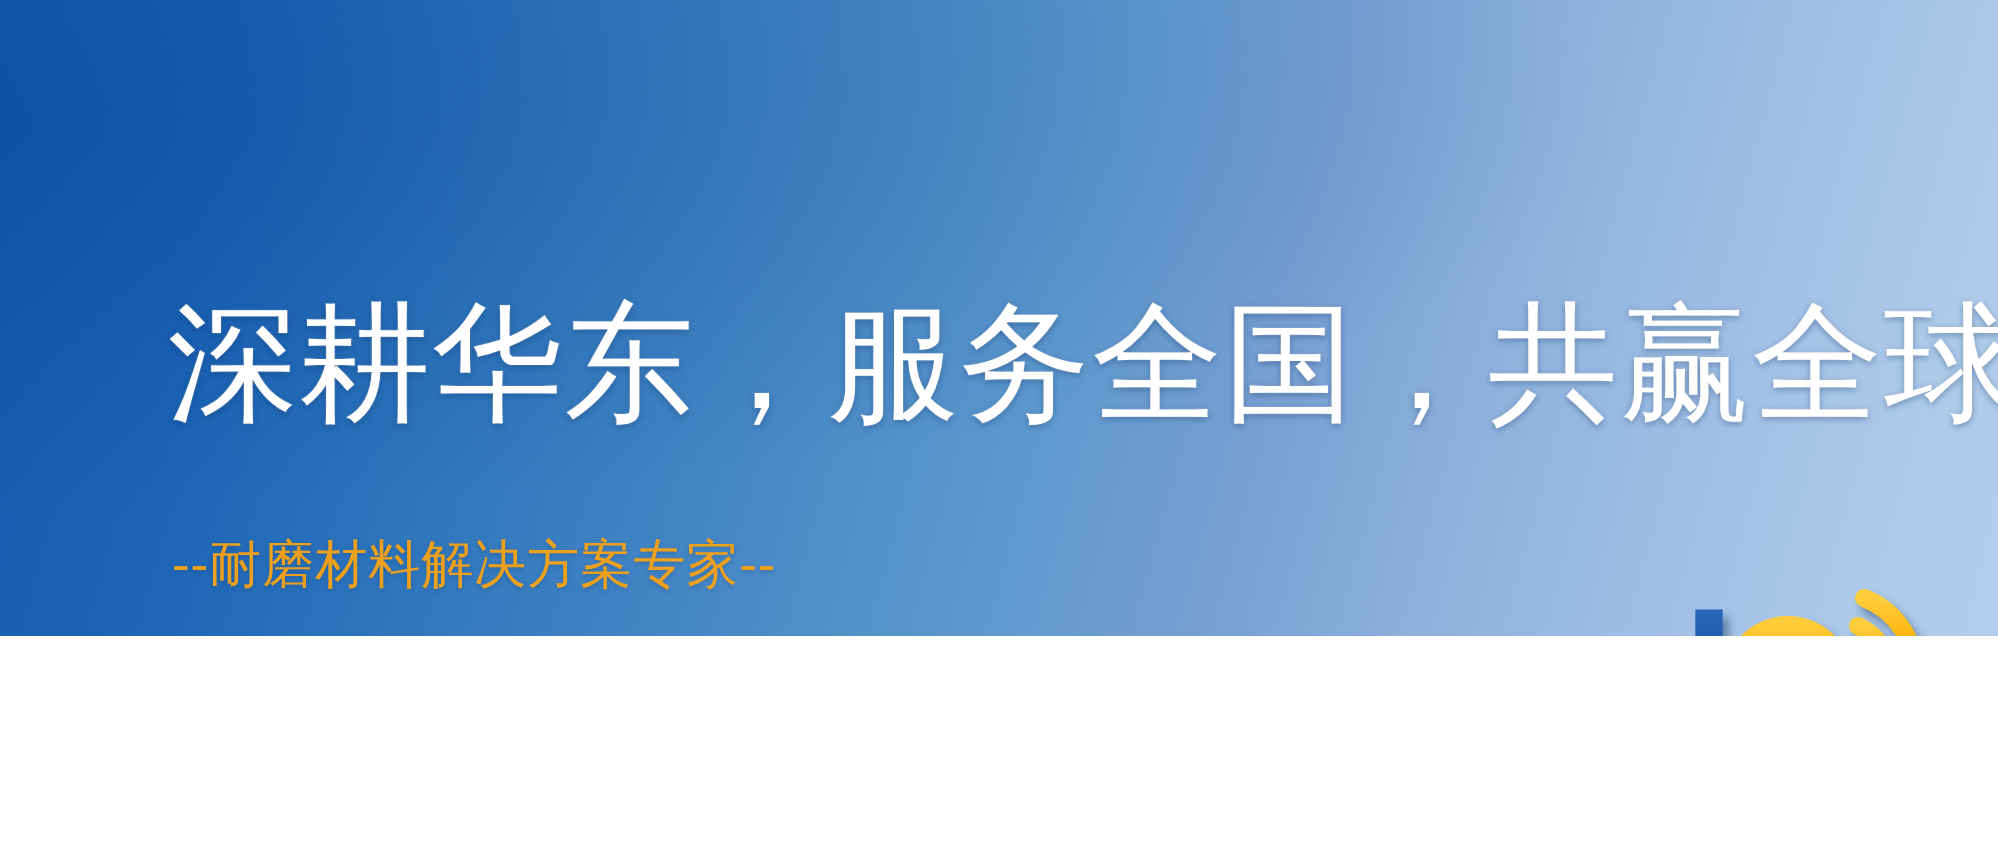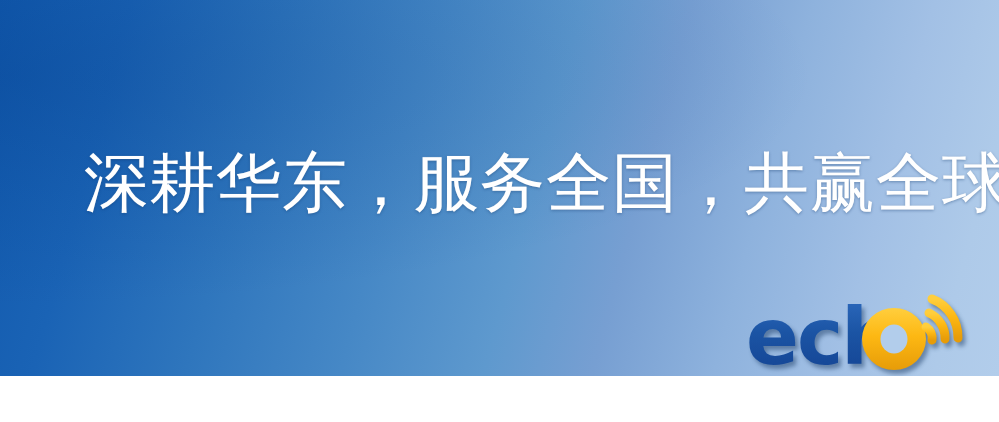--- a/index.html
+++ b/index.html
@@ -4,21 +4,21 @@
 <style>
   html, body {
     margin: 0;
     padding: 0;
     background: #ffffff;
   }
 
   #banner {
     position: relative;
     width: 999px;
-    height: 376px;
+    height: 318px;
     overflow: hidden;
     font-family: "Liberation Sans", sans-serif;
     
     background:
       linear-gradient(105deg,
         #1159ad 0%,
         #1a63b5 12%,
         #2f76bd 26%,
         #4688c6 40%,
         #5e99ce 53%,
@@ -79,20 +79,21 @@
 
   .logo-shadow { filter: drop-shadow(3px 4px 2px rgba(16,48,90,0.45)); }
 </style>
 </head>
 <body>
 
 <div id="banner">
 
   <div class="layer" id="headline">深耕华东，服务全国，共赢全球</div>
 
+  <div class="layer" id="subtitle">--耐磨材料解决方案专家--</div>
 
   <div class="layer" id="logo">
     <svg width="259" height="130" viewBox="0 0 259 130" xmlns="http://www.w3.org/2000/svg" aria-hidden="true">
       <defs>
         <linearGradient id="blueGrad" x1="0" y1="0" x2="0" y2="1">
           <stop offset="0%" stop-color="#2f6cc0"></stop>
           <stop offset="45%" stop-color="#1b54a4"></stop>
           <stop offset="100%" stop-color="#134292"></stop>
         </linearGradient>
         <linearGradient id="goldGrad" x1="0" y1="0" x2="0" y2="1">

